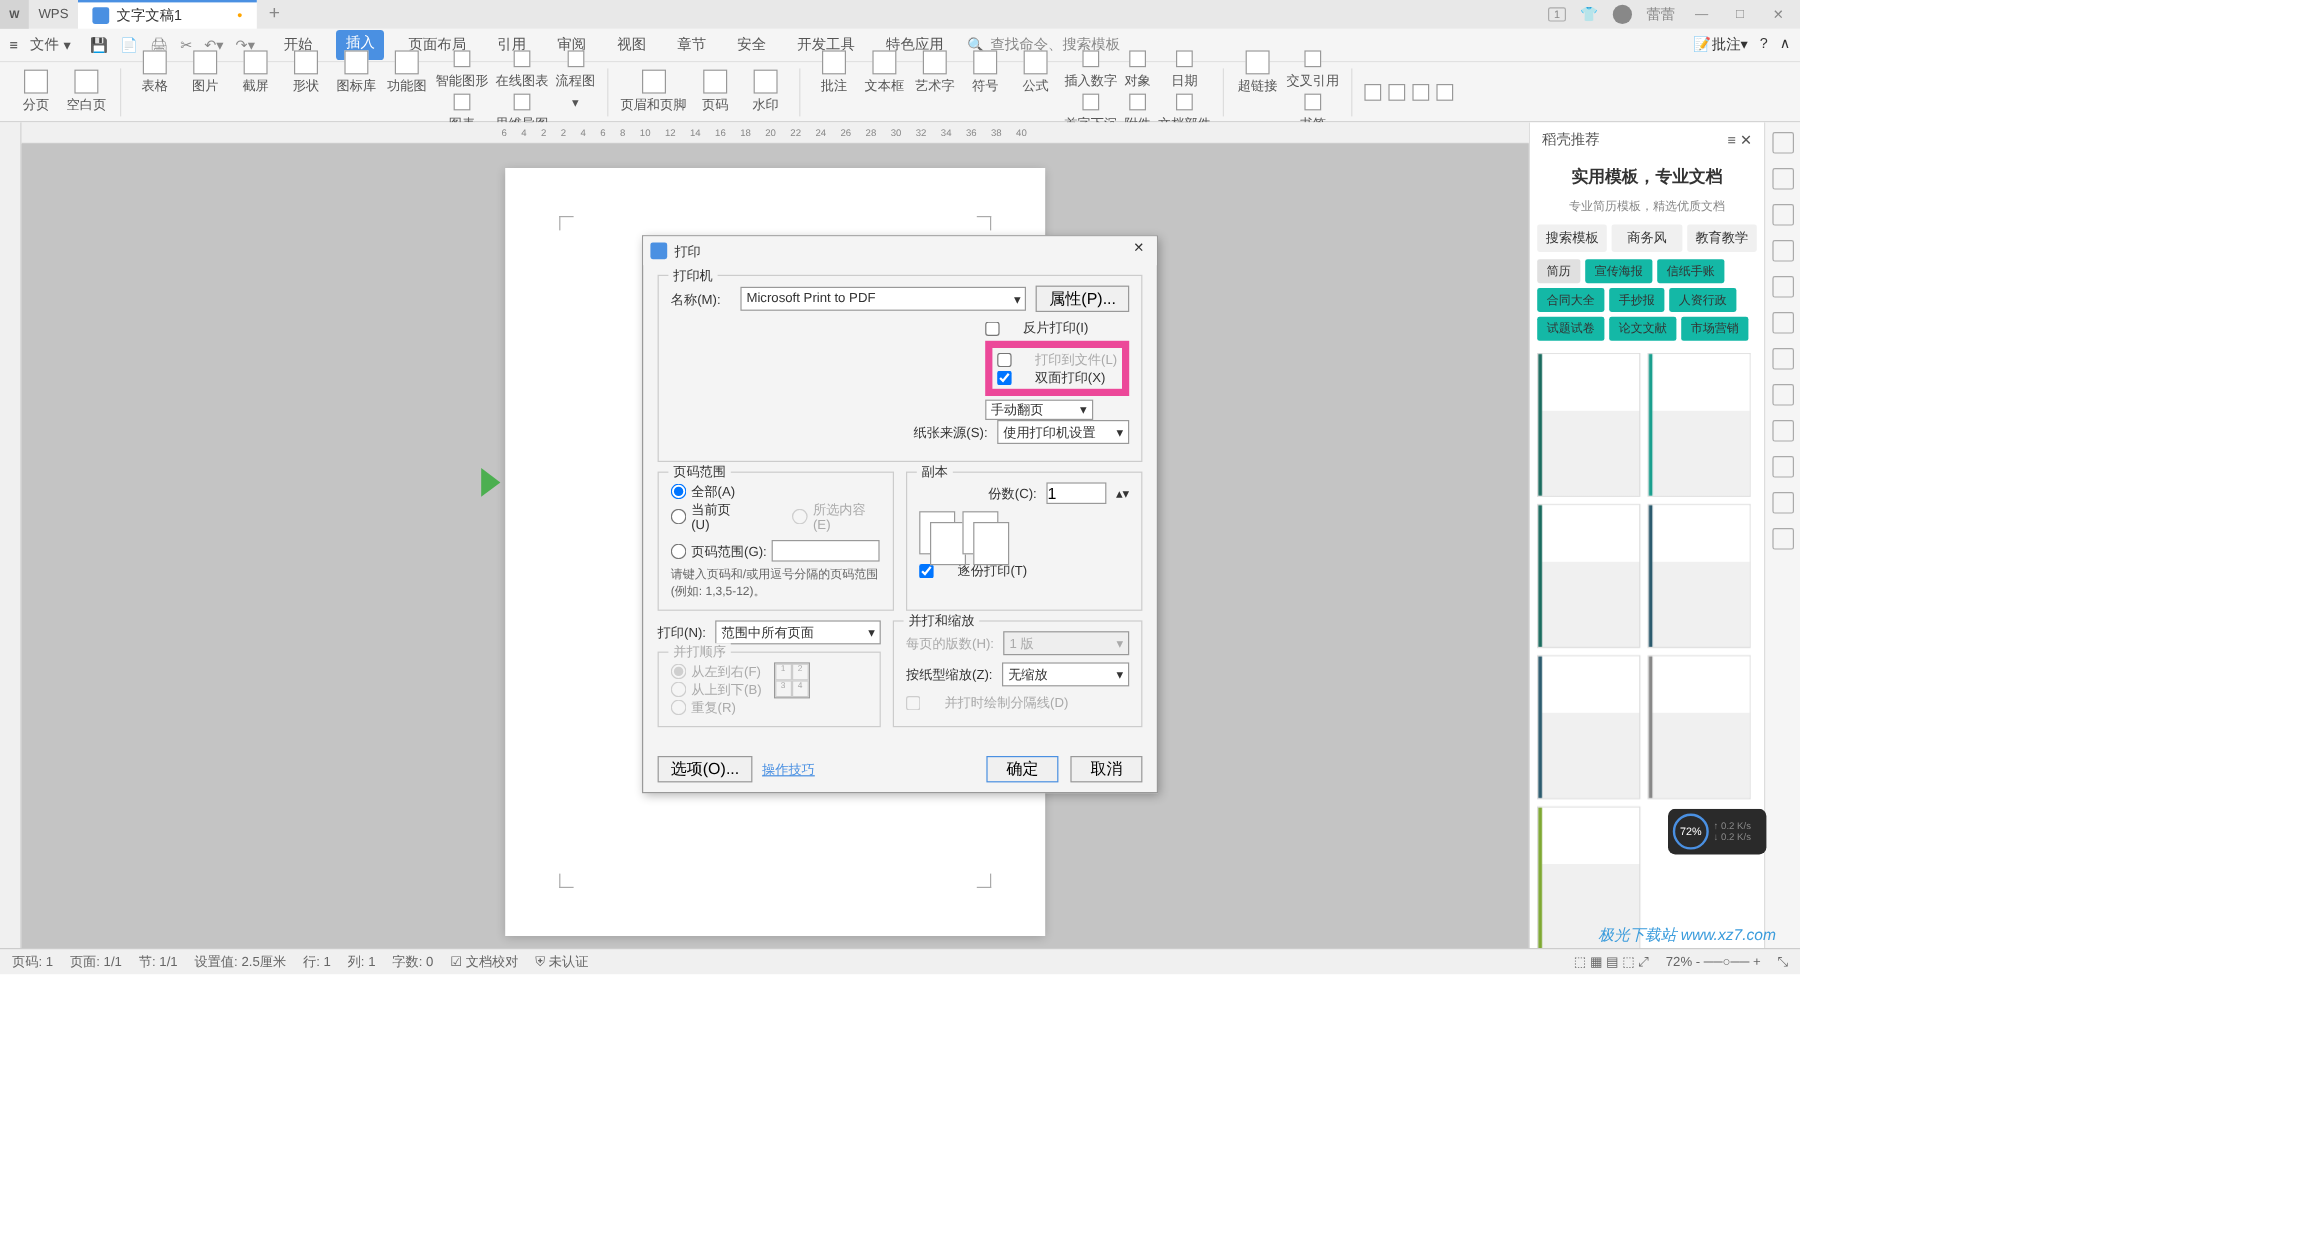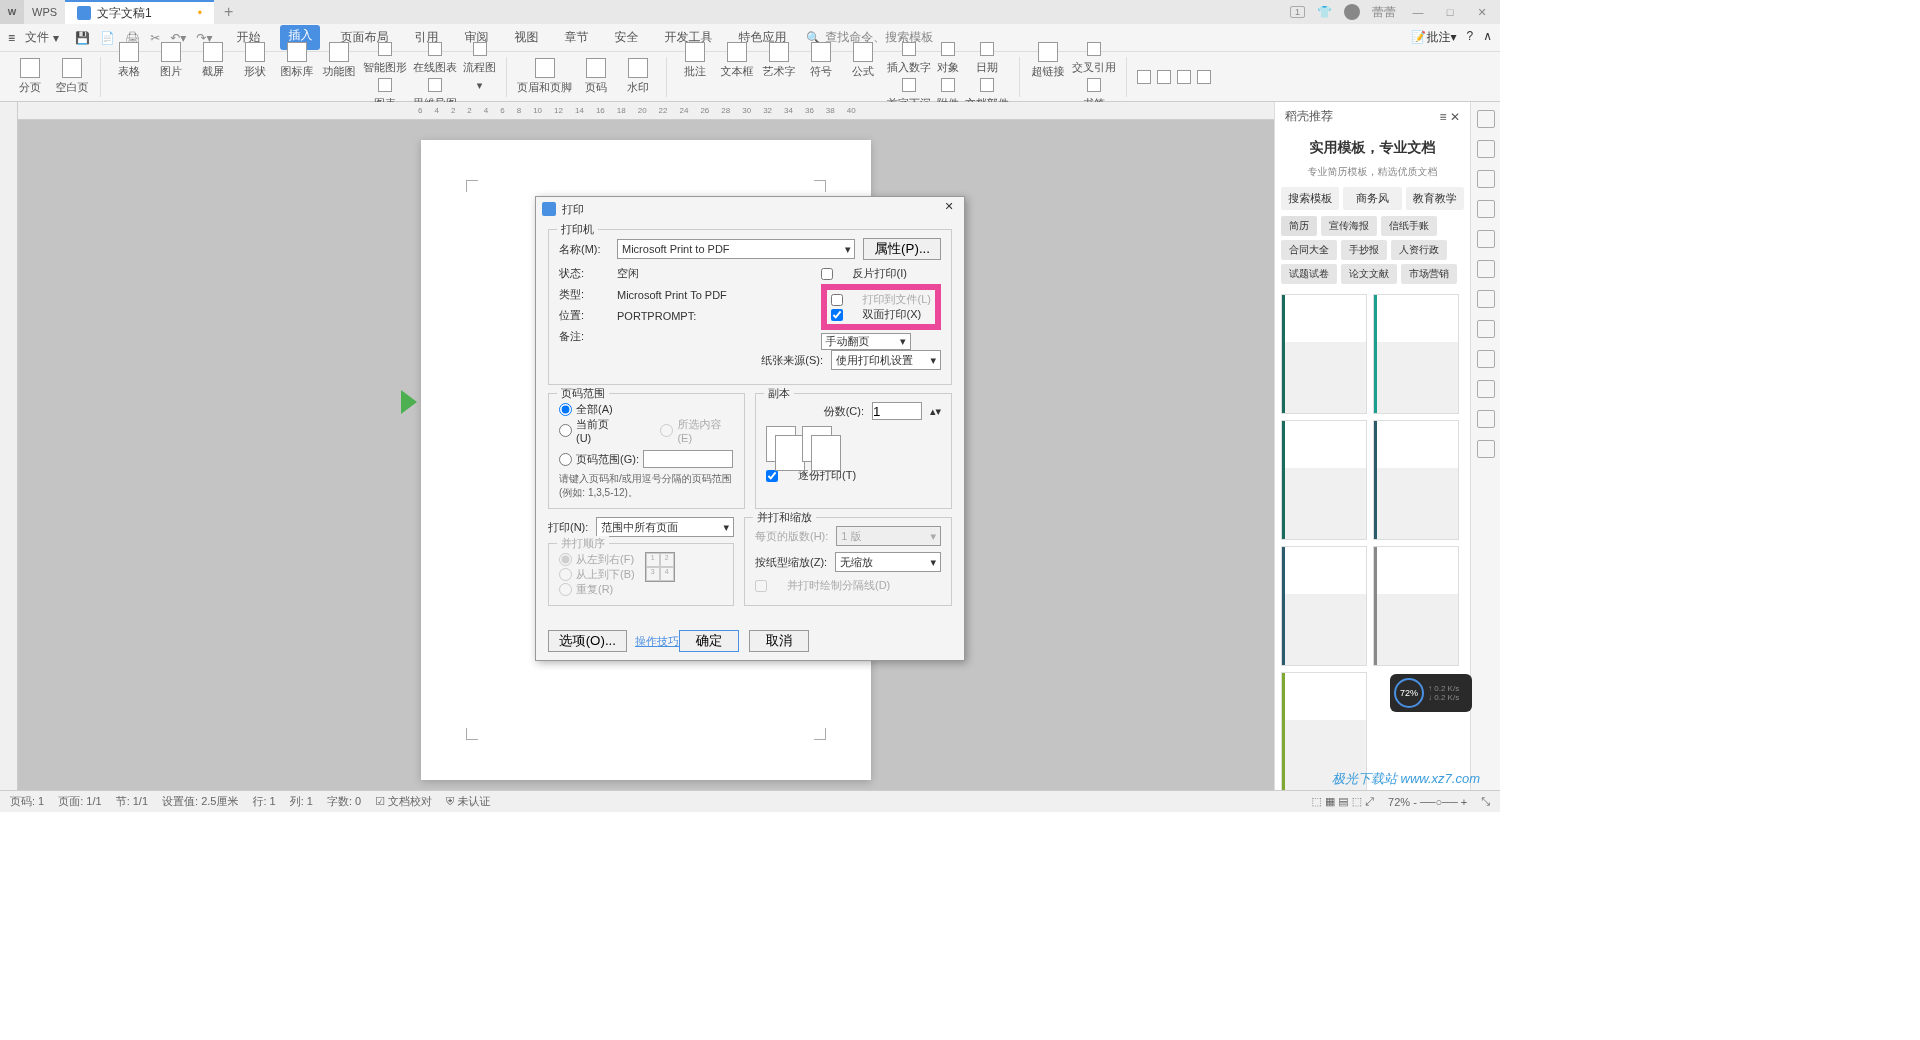--- a/index.html
+++ b/index.html
@@ -55,21 +55,21 @@
 .corner-br { bottom: 40px; right: 45px; border-left: none; border-top: none; }
 .marker { position: absolute; left: -20px; top: 250px; width: 0; height: 0; border-top: 12px solid transparent; border-bottom: 12px solid transparent; border-left: 16px solid #4CAF50; }
 
 .side-panel { width: 196px; background: #fff; border-left: 1px solid #ddd; display: flex; flex-direction: column; }
 .side-title { padding: 6px 10px; display: flex; justify-content: space-between; align-items: center; color: #555; gap: 21px; }
 .side-h1 { font-size: 14px; font-weight: bold; text-align: center; padding: 8px; }
 .side-sub { font-size: 10px; color: #888; text-align: center; margin-bottom: 8px; }
 .side-tabs { display: flex; gap: 4px; padding: 0 6px; margin-bottom: 6px; }
 .side-tab { flex: 1; text-align: center; padding: 4px; background: #f0f0f0; font-size: 11px; border-radius: 2px; }
 .side-tags { display: flex; flex-wrap: wrap; gap: 4px; padding: 0 6px; margin-bottom: 6px; }
-.tag { padding: 3px 8px; background: #e5e5e5; font-size: 10px; border-radius: 2px; }
+.tag { padding: 3px 8px; background: #14b8a6; font-size: 10px; border-radius: 2px; }
 .tag.active { background: #e0e0e0; }
 .templates { flex: 1; overflow: auto; padding: 4px 6px; display: flex; flex-wrap: wrap; gap: 6px; }
 .tpl { width: 86px; height: 120px; background: #f8f8f8; border: 1px solid #ddd; position: relative; }
 .tpl-recent { position: absolute; bottom: 0; left: 0; background: #333; color: #fff; font-size: 9px; padding: 1px 4px; }
 .tpl-accent { width: 100%; height: 100%; border-left: 3px solid #1a9f8e; background: linear-gradient(#fff 40%, #f0f0f0 40%); }
 
 .side-icons { width: 30px; background: #f5f5f5; border-left: 1px solid #ddd; display: flex; flex-direction: column; align-items: center; gap: 12px; padding-top: 8px; }
 .side-ic { width: 18px; height: 18px; border: 1px solid #aaa; border-radius: 2px; }
 
 
@@ -90,21 +90,21 @@
 .combo { flex: 1; height: 20px; border: 1px solid #999; background: #fff; padding: 0 4px; display: flex; align-items: center; justify-content: space-between; }
 .btn { height: 22px; padding: 0 10px; border: 1px solid #999; background: #f0f0f0; }
 .check-group { margin-left: auto; display: flex; flex-direction: column; gap: 3px; }
 .check { display: flex; align-items: center; gap: 20px; }
 .check input { width: 12px; height: 12px; }
 .check.disabled { color: #aaa; }
 .highlight-box { border: 6px solid #ec4899; padding: 2px 4px; }
 .radio { display: flex; align-items: center; gap: 4px; }
 .dlg-cols { display: flex; gap: 10px; }
 .col { flex: 1; }
-.dlg-footer { display: flex; justify-content: flex-start; padding: 8px 12px; }
+.dlg-footer { display: flex; justify-content: space-between; padding: 8px 12px; }
 .foot-left { display: flex; gap: 8px; align-items: center; }
 .foot-right { display: flex; gap: 10px; }
 .btn-primary { border: 1px solid #4a90e2; }
 .link { color: #4a90e2; text-decoration: underline; cursor: pointer; }
 .tiny-grid { width: 30px; height: 30px; border: 1px solid #999; display: grid; grid-template: 1fr 1fr / 1fr 1fr; }
 .tiny-grid div { border: 1px solid #ccc; font-size: 7px; text-align: center; }
 .thumb { width: 30px; height: 36px; border: 1px solid #999; background: #fff; position: relative; }
 .thumb::after { content: ''; position: absolute; left: 8px; top: 8px; width: 28px; height: 34px; border: 1px solid #999; background: #fff; }
 
 
@@ -475,37 +475,20 @@
       <div class="legend">打印机</div>
       <div class="row">
         <span class="lbl">名称(M):</span>
         <div class="combo">
             <span>Microsoft Print to PDF</span>
             <span>▾</span>
           </div>
         <button class="btn">属性(P)...</button>
       </div>
       <div style="display:flex;gap:10px">
-        <div style="flex:1">
-          <div class="row">
-              <span class="lbl">状态:</span>
-              <span>空闲</span>
-            </div>
-          <div class="row">
-              <span class="lbl">类型:</span>
-              <span>Microsoft Print To PDF</span>
-            </div>
-          <div class="row">
-              <span class="lbl">位置:</span>
-              <span>PORTPROMPT:</span>
-            </div>
-          <div class="row">
-              <span class="lbl">备注:</span>
-            </div>
-        </div>
         <div class="check-group">
           <label class="check">
               <input type="checkbox" style="">
               <span>反片打印(I)</span>
             </label>
           <div class="highlight-box">
             <label class="check disabled">
                 <input type="checkbox" style="">
                 <span>打印到文件(L)</span>
               </label>

